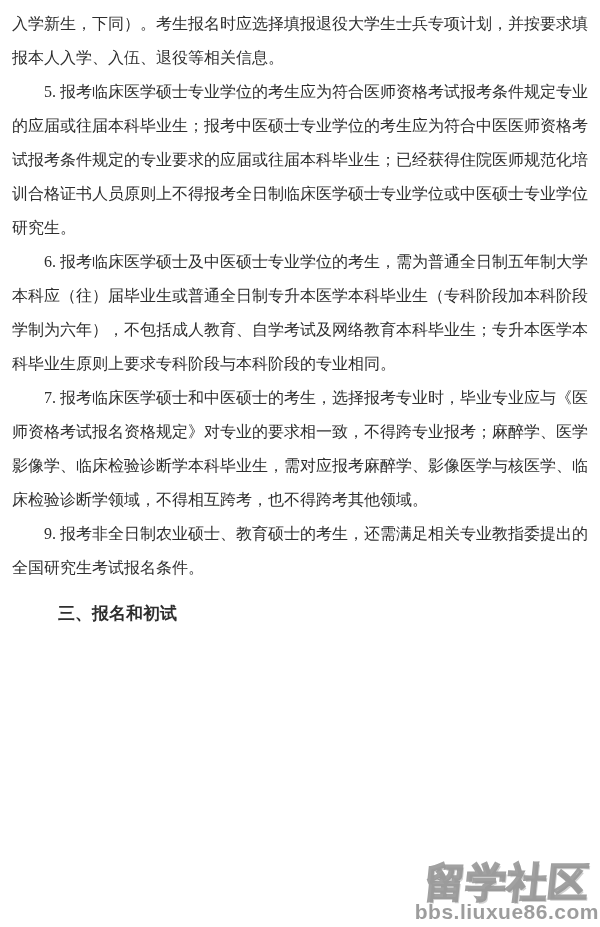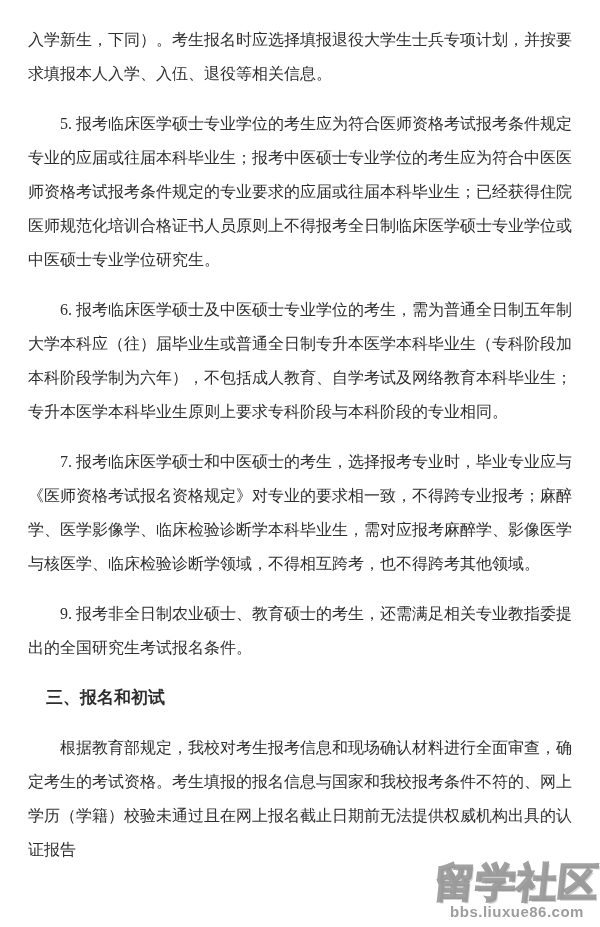--- a/index.html
+++ b/index.html
@@ -15,28 +15,28 @@
     padding: 7px 12px 0 12px;
     background: #ffffff;
     overflow: hidden;
     font-family: "Liberation Serif", "DejaVu Serif", serif;
     font-size: 16px;
     line-height: 34px;
     color: #2e2e2e;
     text-align: justify;
   }
   .para {
-    margin: 16px;
+    margin: 0;
     text-indent: 2em;
   }
   .para.no-indent {
     text-indent: 0;
   }
   .heading {
-    margin: 0;
+    margin: 12px;
     text-indent: 2em;
     font-weight: bold;
     font-size: 17px;
     line-height: 34px;
   }
   .watermark {
     position: absolute;
     right: 1px;
     bottom: 4px;
     text-align: center;
@@ -49,21 +49,21 @@
     line-height: 36px;
     letter-spacing: 1px;
     color: rgba(255, 255, 255, 0.15);
     -webkit-text-stroke: 2px rgba(145, 145, 145, 0.85);
     text-shadow: 2px 2px 0 rgba(120, 120, 120, 0.35);
     transform: skewX(-6deg);
   }
   .wm-url {
     font-family: "Liberation Sans", "DejaVu Sans", sans-serif;
     font-weight: bold;
-    font-size: 15px;
+    font-size: 21px;
     line-height: 23px;
     letter-spacing: 0.5px;
     color: rgba(140, 140, 140, 0.85);
   }
 </style>
 </head>
 <body>
 
 <div class="page">
 
@@ -74,20 +74,19 @@
   <p class="para">6. 报考临床医学硕士及中医硕士专业学位的考生，需为普通全日制五年制大学本科应（往）届毕业生或普通全日制专升本医学本科毕业生（专科阶段加本科阶段学制为六年），不包括成人教育、自学考试及网络教育本科毕业生；专升本医学本科毕业生原则上要求专科阶段与本科阶段的专业相同。</p>
 
   <p class="para">7. 报考临床医学硕士和中医硕士的考生，选择报考专业时，毕业专业应与《医师资格考试报名资格规定》对专业的要求相一致，不得跨专业报考；麻醉学、医学影像学、临床检验诊断学本科毕业生，需对应报考麻醉学、影像医学与核医学、临床检验诊断学领域，不得相互跨考，也不得跨考其他领域。</p>
 
 
   <p class="para">9. 报考非全日制农业硕士、教育硕士的考生，还需满足相关专业教指委提出的全国研究生考试报名条件。</p>
 
   <h3 class="heading">三、报名和初试</h3>
 
 
-  <p class="para">根据教育部规定，我校对考生报考信息和现场确认材料进行全面审查，确定考生的考试资格。考生填报的报名信息与国家和我校报考条件不符的、网上学历（学籍）校验未通过且在网上报名截止日期前无法提供权威机构出具的认证报告</p>
 
   <div class="watermark">
     <div class="wm-logo">留学社区</div>
     <div class="wm-url">bbs.liuxue86.com</div>
   </div>
 
 </div>
 
 </body></html>

